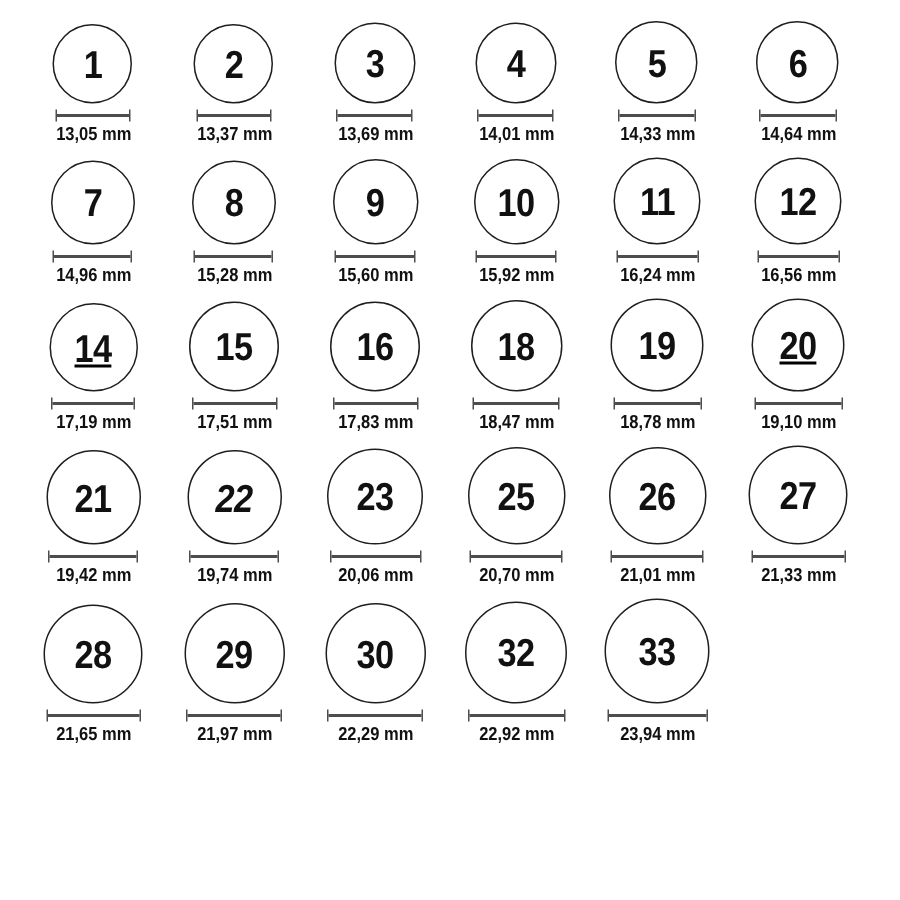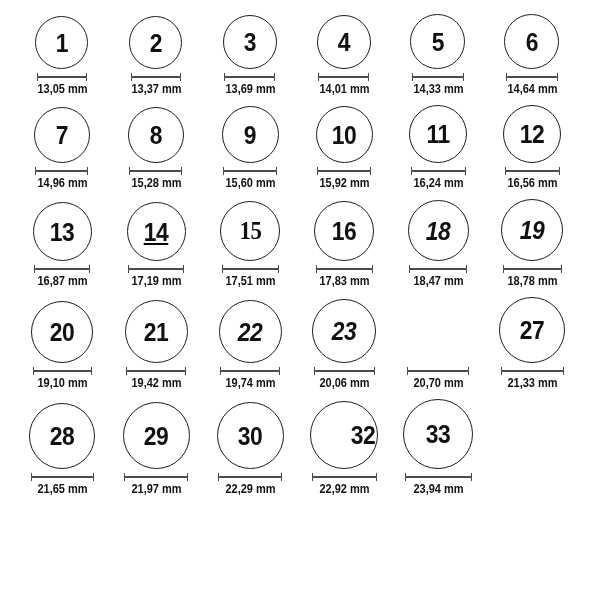--- a/index.html
+++ b/index.html
@@ -163,71 +163,64 @@
   </div>
 
   <div class="size-item">
     <div class="size-circle" style="width: 58px; height: 58px;">
       <span class="size-number">12</span>
     </div>
     <div class="diameter-ruler" style="width: 55px;"></div>
     <div class="diameter-label">16,56 mm</div>
   </div>
 
-  <div class="size-item">
-    <div class="size-circle" style="width: 59px; height: 59px;">
-      <span class="size-number">13</span>
-    </div>
-    <div class="diameter-ruler" style="width: 56px;"></div>
-    <div class="diameter-label">16,87 mm</div>
-  </div>
 
   <div class="size-item">
     <div class="size-circle" style="width: 59px; height: 59px; text-decoration: underline;">
       <span class="size-number">14</span>
     </div>
     <div class="diameter-ruler" style="width: 56px;"></div>
     <div class="diameter-label">17,19 mm</div>
   </div>
 
   <div class="size-item">
-    <div class="size-circle" style="width: 60px; height: 60px; font-family: Liberation Serif, serif;">
+    <div class="size-circle" style="width: 60px; height: 60px;">
       <span class="size-number">15</span>
     </div>
     <div class="diameter-ruler" style="width: 57px;"></div>
     <div class="diameter-label">17,51 mm</div>
   </div>
 
   <div class="size-item">
     <div class="size-circle" style="width: 60px; height: 60px;">
       <span class="size-number">16</span>
     </div>
     <div class="diameter-ruler" style="width: 57px;"></div>
     <div class="diameter-label">17,83 mm</div>
   </div>
 
 
   <div class="size-item">
-    <div class="size-circle" style="width: 61px; height: 61px; font-style: italic;">
+    <div class="size-circle" style="width: 61px; height: 61px;">
       <span class="size-number">18</span>
     </div>
     <div class="diameter-ruler" style="width: 58px;"></div>
     <div class="diameter-label">18,47 mm</div>
   </div>
 
   <div class="size-item">
-    <div class="size-circle" style="width: 62px; height: 62px; font-style: italic;">
+    <div class="size-circle" style="width: 62px; height: 62px;">
       <span class="size-number">19</span>
     </div>
     <div class="diameter-ruler" style="width: 59px;"></div>
     <div class="diameter-label">18,78 mm</div>
   </div>
 
   <div class="size-item">
-    <div class="size-circle" style="width: 62px; height: 62px;">
+    <div class="size-circle" style="width: 62px; height: 62px; text-decoration: underline;">
       <span class="size-number">20</span>
     </div>
     <div class="diameter-ruler" style="width: 59px;"></div>
     <div class="diameter-label">19,10 mm</div>
   </div>
 
   <div class="size-item">
     <div class="size-circle" style="width: 63px; height: 63px;">
       <span class="size-number">21</span>
     </div>
@@ -237,33 +230,43 @@
 
   <div class="size-item">
     <div class="size-circle" style="width: 63px; height: 63px; font-style: italic;">
       <span class="size-number">22</span>
     </div>
     <div class="diameter-ruler" style="width: 60px;"></div>
     <div class="diameter-label">19,74 mm</div>
   </div>
 
   <div class="size-item">
-    <div class="size-circle" style="width: 64px; height: 64px; font-style: italic;">
+    <div class="size-circle" style="width: 64px; height: 64px;">
       <span class="size-number">23</span>
     </div>
     <div class="diameter-ruler" style="width: 61px;"></div>
     <div class="diameter-label">20,06 mm</div>
   </div>
 
 
   <div class="size-item">
+    <div class="size-circle" style="width: 65px; height: 65px;">
+      <span class="size-number">25</span>
+    </div>
     <div class="diameter-ruler" style="width: 62px;"></div>
     <div class="diameter-label">20,70 mm</div>
   </div>
 
+  <div class="size-item">
+    <div class="size-circle" style="width: 65px; height: 65px;">
+      <span class="size-number">26</span>
+    </div>
+    <div class="diameter-ruler" style="width: 62px;"></div>
+    <div class="diameter-label">21,01 mm</div>
+  </div>
 
   <div class="size-item">
     <div class="size-circle" style="width: 66px; height: 66px; justify-content: center;">
       <span class="size-number">27</span>
     </div>
     <div class="diameter-ruler" style="width: 63px;"></div>
     <div class="diameter-label">21,33 mm</div>
   </div>
 
   <div class="size-item">
@@ -285,21 +288,21 @@
   <div class="size-item">
     <div class="size-circle" style="width: 67px; height: 67px;">
       <span class="size-number">30</span>
     </div>
     <div class="diameter-ruler" style="width: 64px;"></div>
     <div class="diameter-label">22,29 mm</div>
   </div>
 
 
   <div class="size-item">
-    <div class="size-circle" style="width: 68px; height: 68px; justify-content: flex-end;">
+    <div class="size-circle" style="width: 68px; height: 68px;">
       <span class="size-number">32</span>
     </div>
     <div class="diameter-ruler" style="width: 65px;"></div>
     <div class="diameter-label">22,92 mm</div>
   </div>
 
   <div class="size-item">
     <div class="size-circle" style="width: 70px; height: 70px;">
       <span class="size-number">33</span>
     </div>

